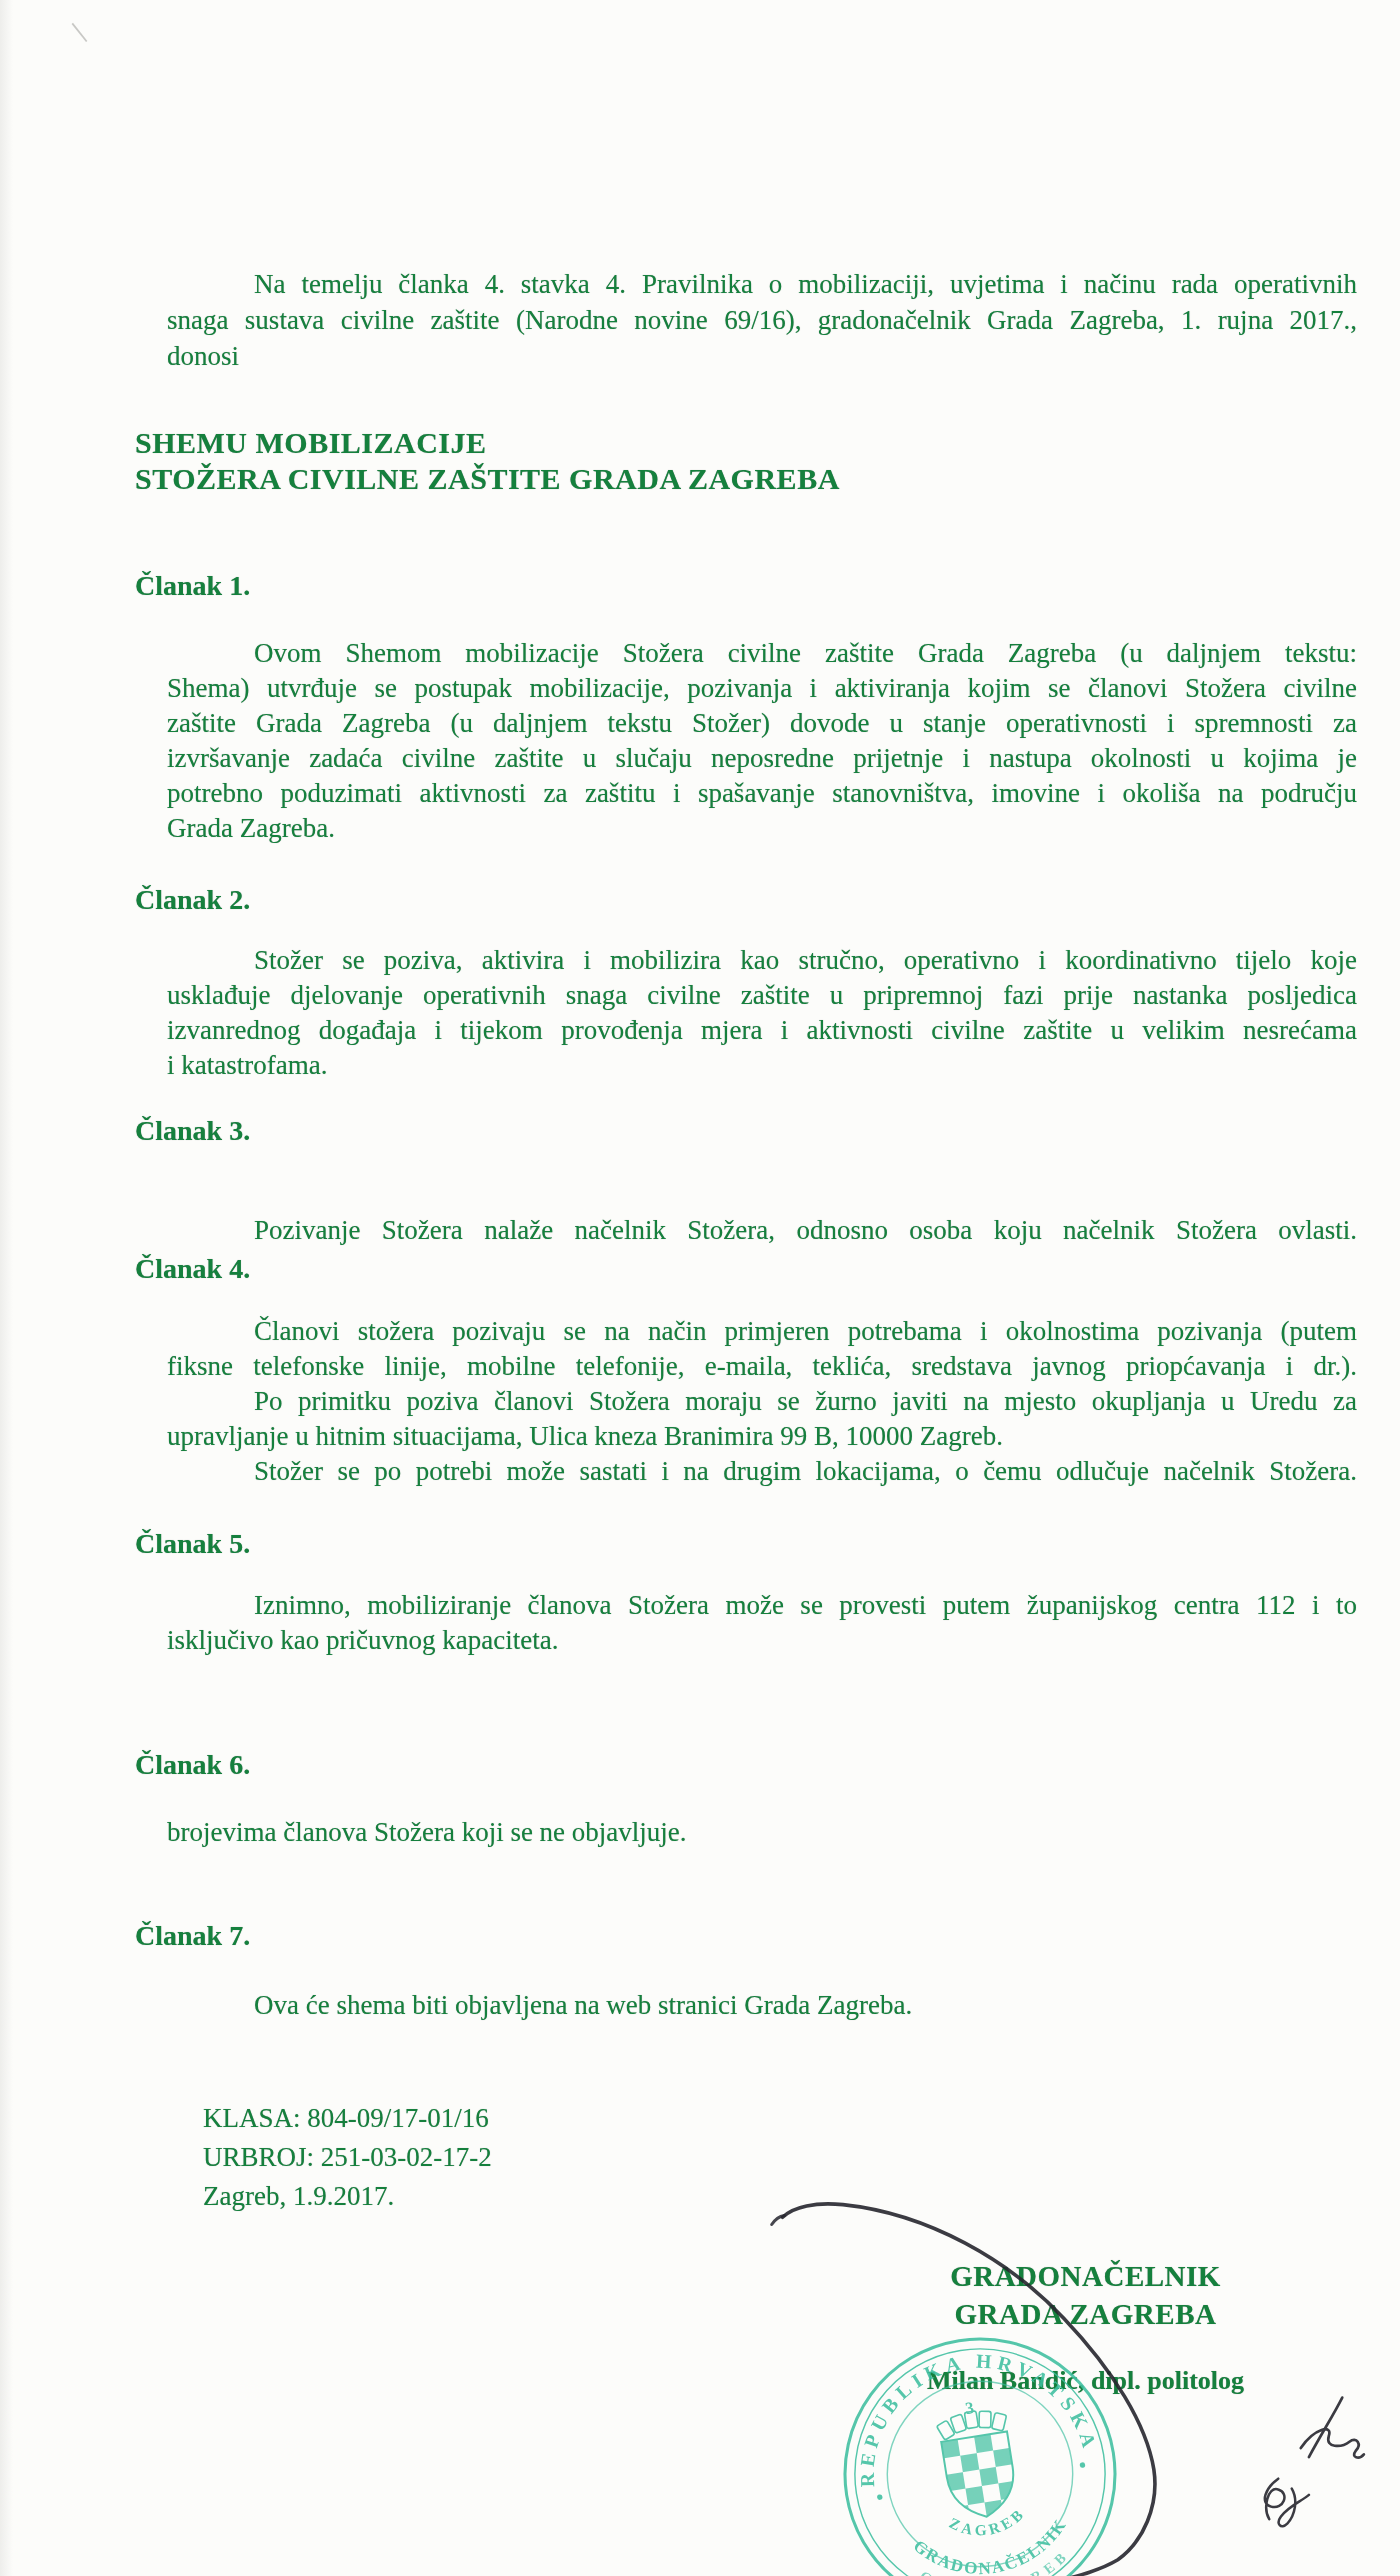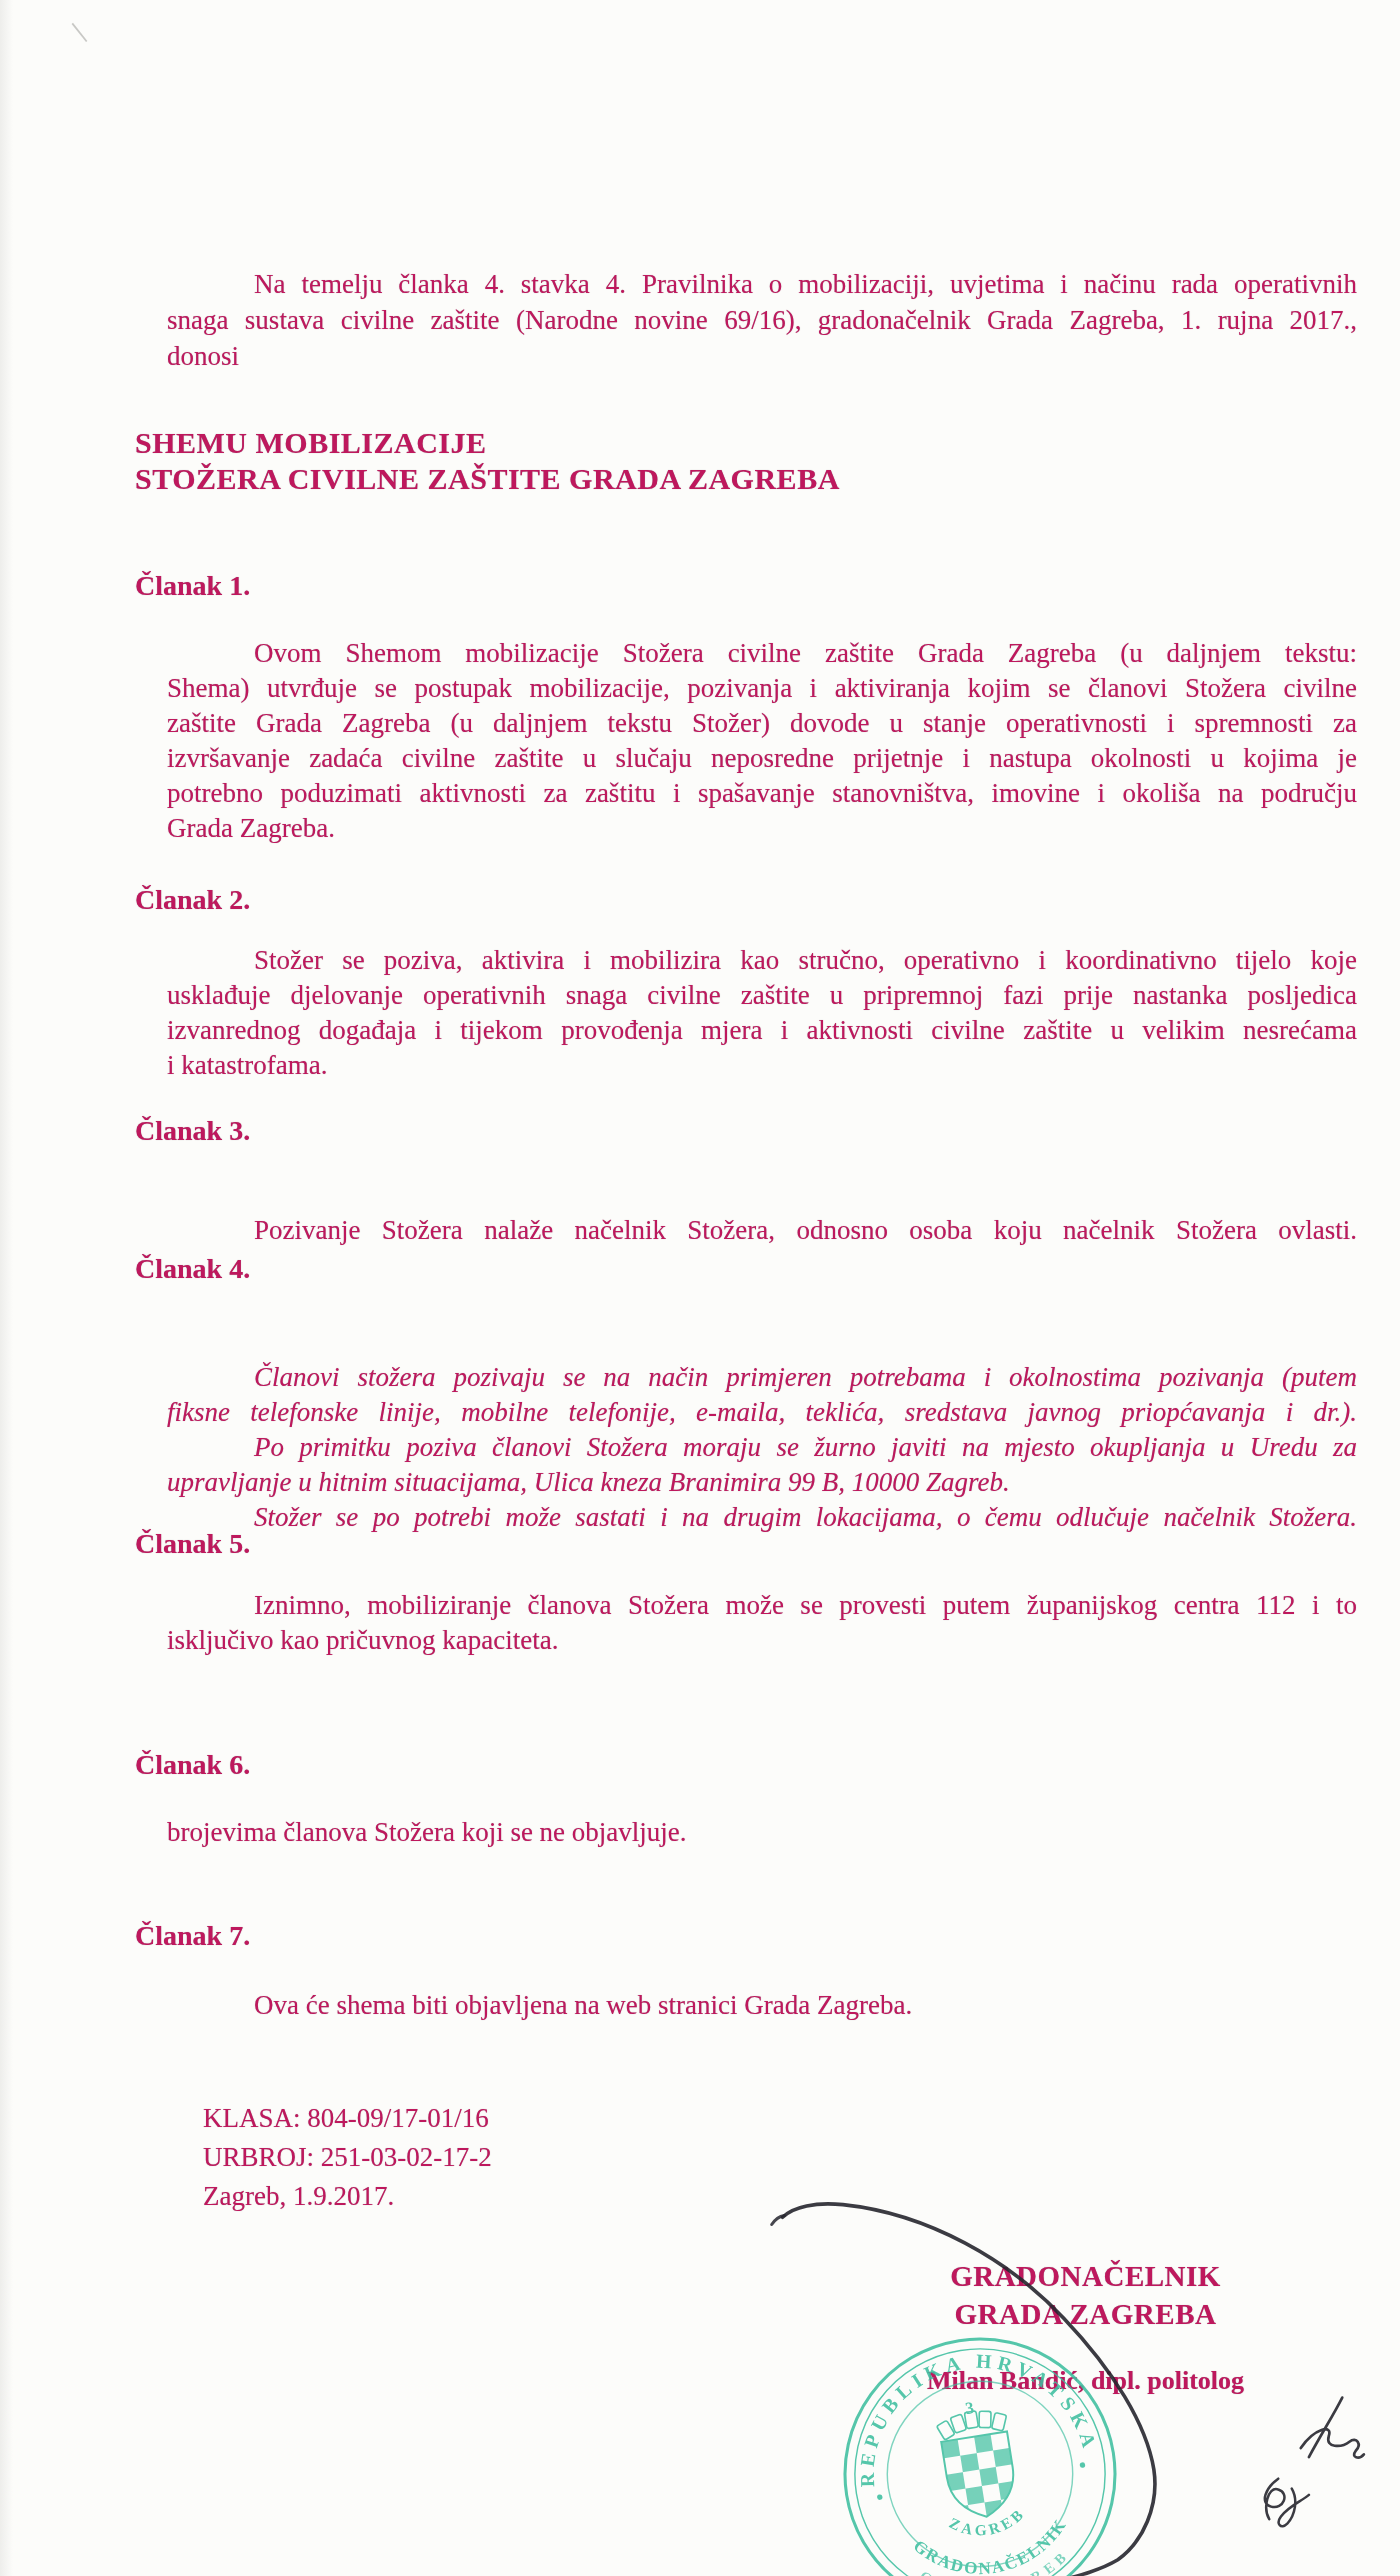--- a/index.html
+++ b/index.html
@@ -1,20 +1,20 @@
 <!DOCTYPE html>
 <html style="font-size:14.4px"><head>
 <meta charset="utf-8">
 <style>
   html,body{margin:0;padding:0;background:#efefed;}
   .page{
     position:relative;width:1401px;height:2576px;margin:0 auto;
     background:#fcfcfa;overflow:hidden;
     font-family:"Liberation Serif","DejaVu Serif",serif;
-    color:#be185d;
+    color:#15803d;
   }
   .page::before{
     content:"";position:absolute;left:0;top:0;bottom:0;width:12.6px;
     background:linear-gradient(90deg,rgba(110,110,105,.10),rgba(110,110,105,0));
     pointer-events:none;
   }
   .blk{position:absolute;}
   .bodytxt{width:1190px;left:167px;font-size:27px;text-shadow:0 0 0.9px rgba(33,33,39,.35);}
   .ln{height:35px;line-height:35px;overflow:hidden;text-align:left;}
   .intro .ln{height:36px;line-height:36px;}
@@ -76,21 +76,21 @@
   <div class="blk head" style="top:1113px;">
     <div class="ln">Članak 3.</div>
   </div>
   <div class="blk bodytxt" style="top:1213px;">
     <div class="ln j ind">Pozivanje Stožera nalaže načelnik Stožera, odnosno osoba koju načelnik Stožera ovlasti.</div>
   </div>
 
   <div class="blk head" style="top:1251px;">
     <div class="ln">Članak 4.</div>
   </div>
-  <div class="blk bodytxt" style="top:1360px;font-style:italic;">
+  <div class="blk bodytxt" style="top:1314px;">
     <div class="ln j ind">Članovi stožera pozivaju se na način primjeren potrebama i okolnostima pozivanja (putem</div>
     <div class="ln j">fiksne telefonske linije, mobilne telefonije, e-maila, teklića, sredstava javnog priopćavanja i dr.).</div>
     <div class="ln j ind">Po primitku poziva članovi Stožera moraju se žurno javiti na mjesto okupljanja u Uredu za</div>
     <div class="ln">upravljanje u hitnim situacijama, Ulica kneza Branimira 99 B, 10000 Zagreb.</div>
     <div class="ln j ind">Stožer se po potrebi može sastati i na drugim lokacijama, o čemu odlučuje načelnik Stožera.</div>
   </div>
 
   <div class="blk head" style="top:1526px;">
     <div class="ln">Članak 5.</div>
   </div>

